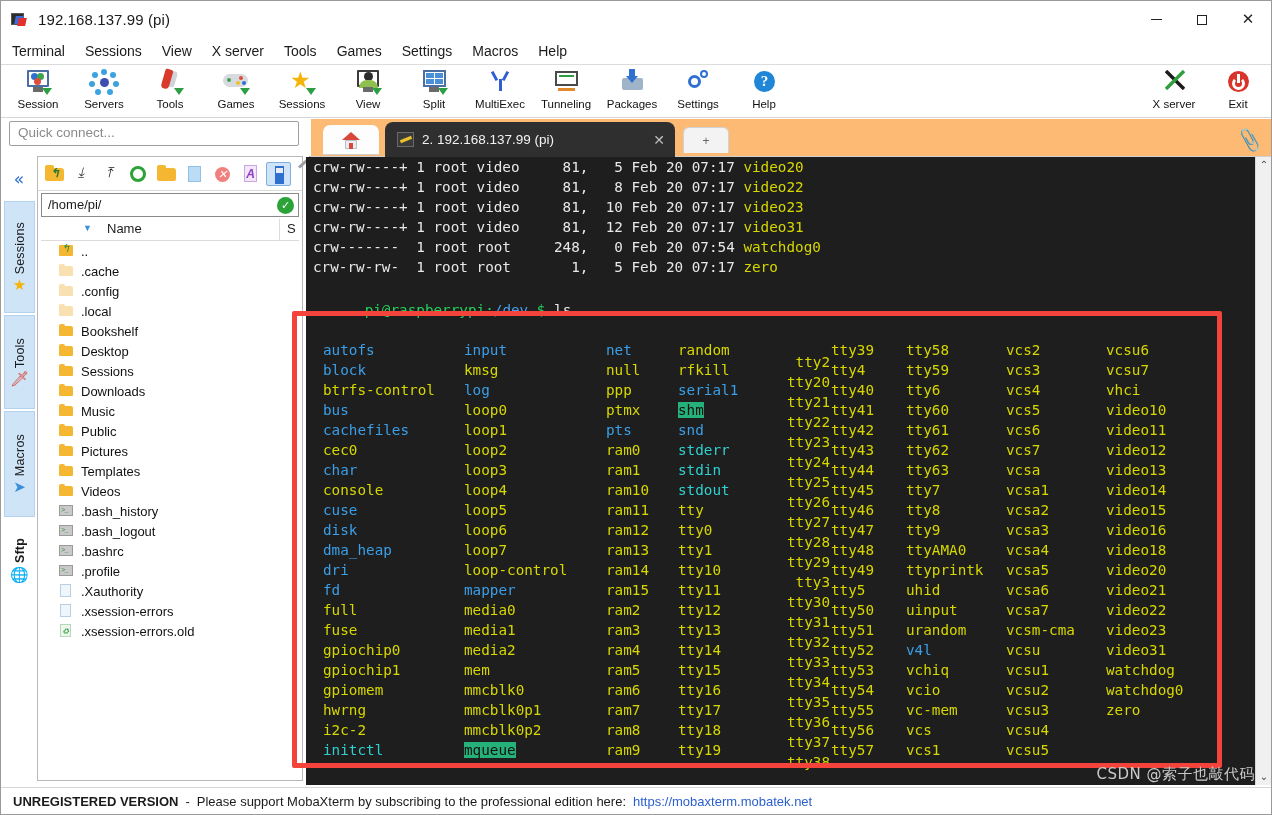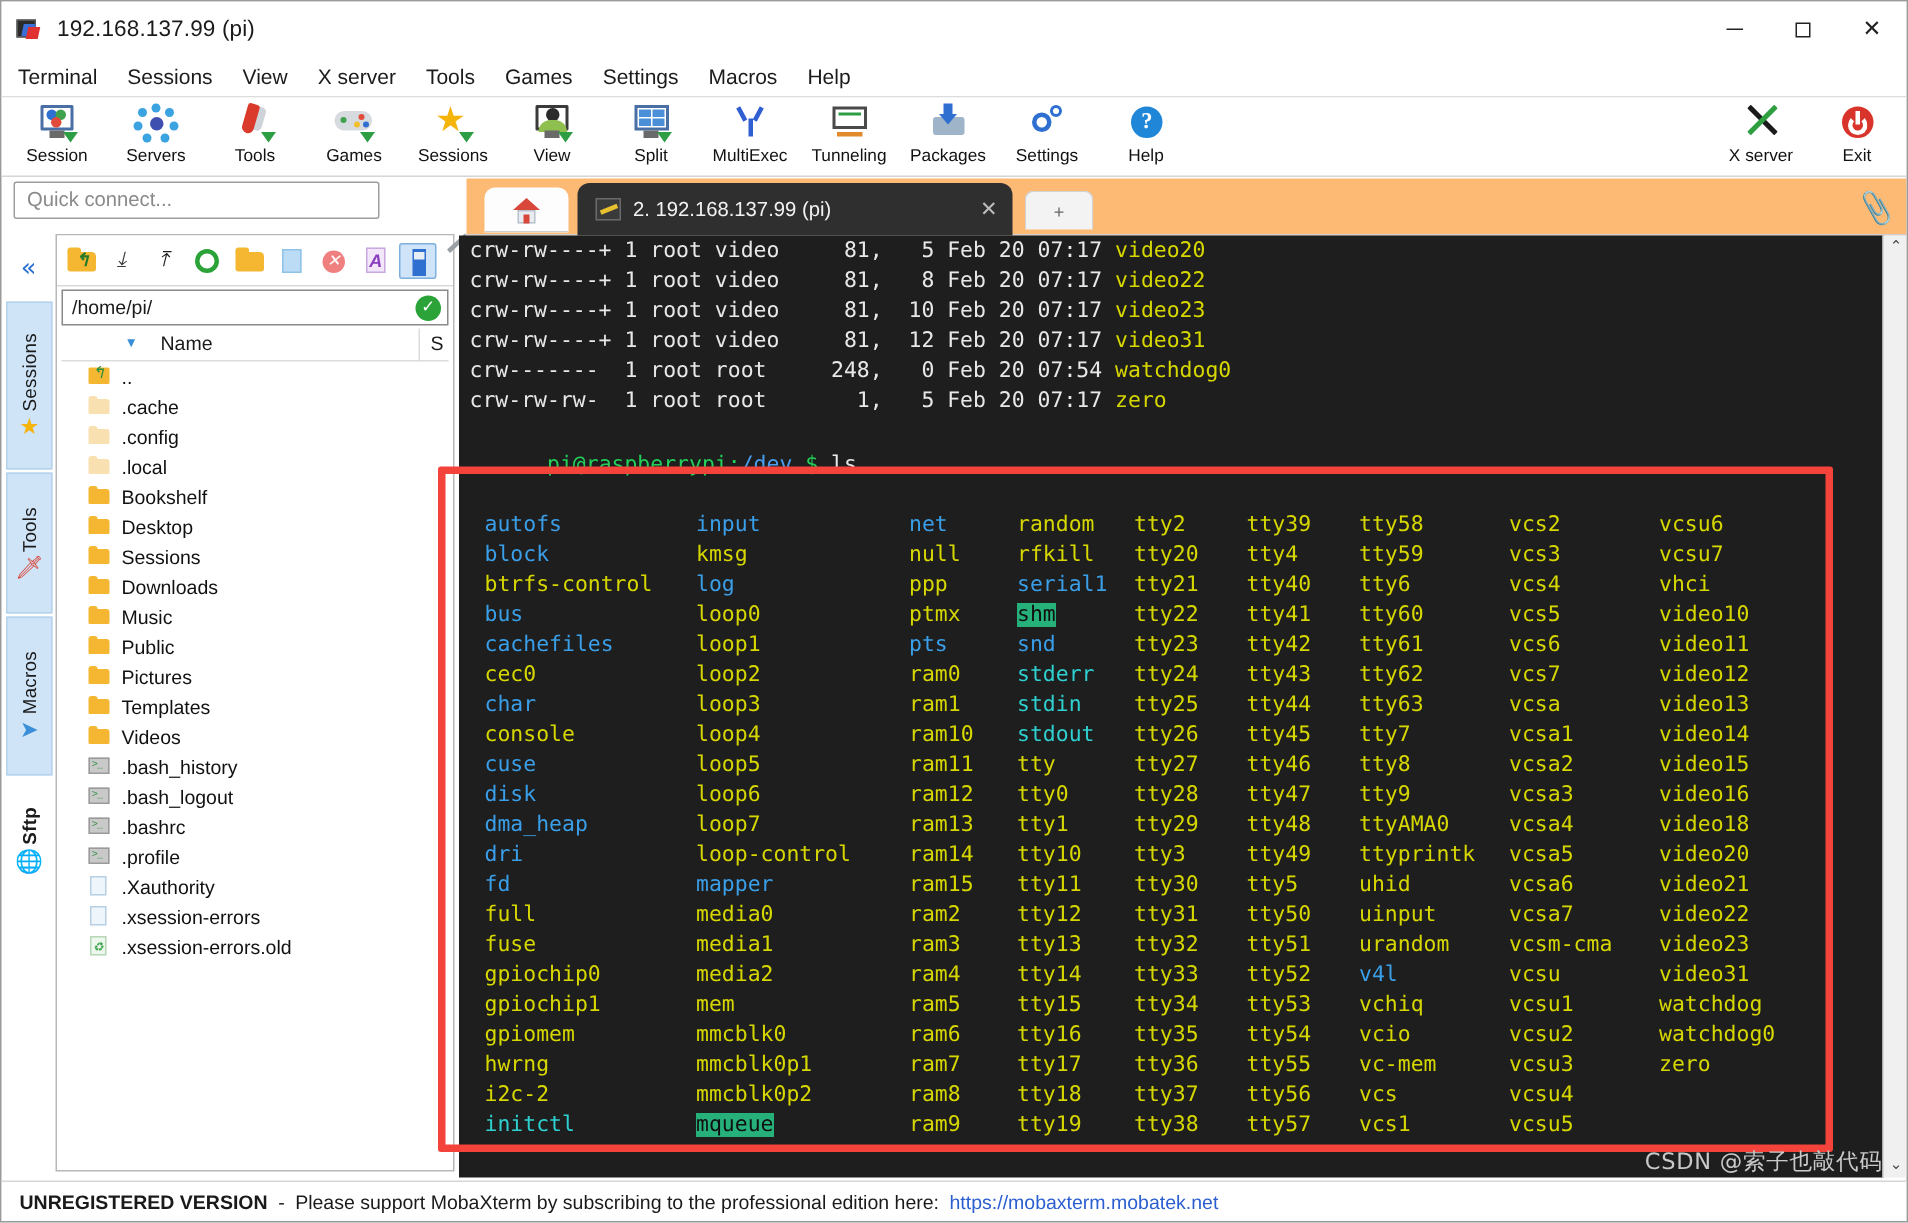--- a/index.html
+++ b/index.html
@@ -107,21 +107,21 @@
 
   .helpc{position:absolute;left:5px;top:2px;width:21px;height:21px;border-radius:50%;background:#1f86d8;color:#fff;font-size:15px;font-weight:bold;text-align:center;line-height:21px;font-family:"Liberation Serif",serif;}
   .xsrv-g{position:absolute;left:6px;top:1px;width:20px;height:20px;}
 
   .exitc{position:absolute;left:5px;top:2px;width:21px;height:21px;border-radius:50%;background:#d9342b;}
   .exitc:after{content:"";position:absolute;left:9px;top:3px;width:3px;height:9px;background:#fff;}
   .exitc:before{content:"";position:absolute;left:4px;top:6px;width:13px;height:13px;border-radius:50%;border:3px solid #fff;border-top-color:transparent;box-sizing:border-box;}
 
   
   .quickconnect {
-    position: absolute; left: 8px; top: 120px; width: 244px; height: 25px;
+    position: absolute; left: 8px; top: 120px; width: 290px; height: 25px;
     border: 1px solid #9e9e9e; background: #fff; font-size: 13.5px;
     color: #8a8a8a; padding: 3px 8px; border-radius: 2px;
   }
   .sidestrip {
     position: absolute; left: 1px; top: 160px; width: 34px; height: 340px;
   }
   .collapse-btn {
     position:absolute; left:0; top:0; width:34px; height:36px;
     display:flex; align-items:center; justify-content:center;
     color:#2b6fd0; font-size:17px; font-family:"DejaVu Sans",sans-serif;
@@ -781,21 +781,21 @@
           <div class="lscell"><span class="c-yellow">tty11</span></div>
           <div class="lscell"><span class="c-yellow">tty12</span></div>
           <div class="lscell"><span class="c-yellow">tty13</span></div>
           <div class="lscell"><span class="c-yellow">tty14</span></div>
           <div class="lscell"><span class="c-yellow">tty15</span></div>
           <div class="lscell"><span class="c-yellow">tty16</span></div>
           <div class="lscell"><span class="c-yellow">tty17</span></div>
           <div class="lscell"><span class="c-yellow">tty18</span></div>
           <div class="lscell"><span class="c-yellow">tty19</span></div>
         </div>
-        <div class="lscol" style="position: absolute; left: 450px; top: 0px; width: 74px;">
+        <div class="lscol" style="position: absolute; left: 450px; top: 12px; width: 74px; text-align: right;">
           <div class="lscell"><span class="c-yellow">tty2</span></div>
           <div class="lscell"><span class="c-yellow">tty20</span></div>
           <div class="lscell"><span class="c-yellow">tty21</span></div>
           <div class="lscell"><span class="c-yellow">tty22</span></div>
           <div class="lscell"><span class="c-yellow">tty23</span></div>
           <div class="lscell"><span class="c-yellow">tty24</span></div>
           <div class="lscell"><span class="c-yellow">tty25</span></div>
           <div class="lscell"><span class="c-yellow">tty26</span></div>
           <div class="lscell"><span class="c-yellow">tty27</span></div>
           <div class="lscell"><span class="c-yellow">tty28</span></div>

